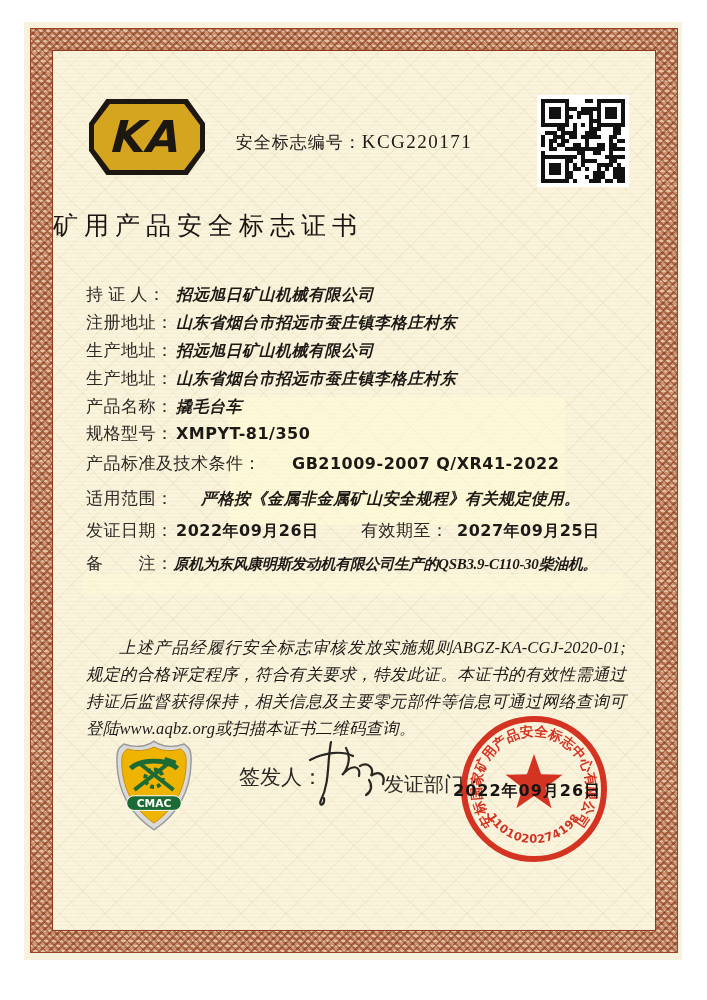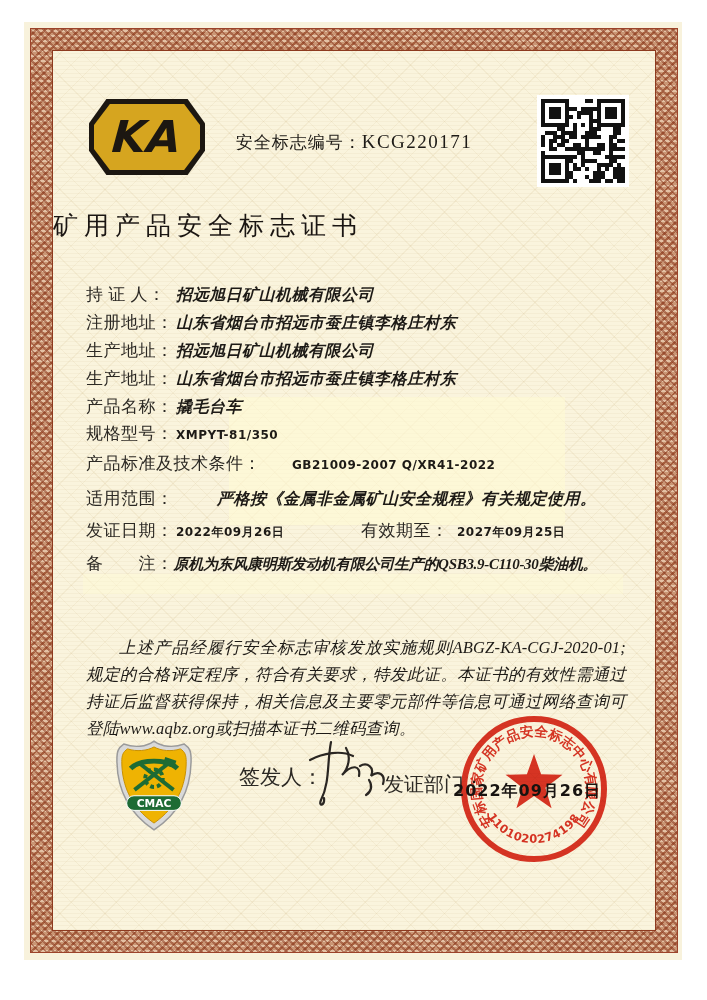--- a/index.html
+++ b/index.html
@@ -55,25 +55,25 @@
   
   .title { position:absolute; left:0; top:158px; width:100%; 
     font-size:25px; font-weight:normal; color:#1a1512; letter-spacing:6px;
     font-family:"Liberation Serif", serif; }
 
   
   .row { position:absolute; left:33px; width:560px; display:flex; align-items:baseline;
     font-size:17px; color:#2c2924; white-space:nowrap; }
   .f-label { min-width:90px; letter-spacing:0.5px; white-space:pre; }
   .v-cn { font-style:italic; font-weight:600; font-size:16px; color:#1d1a16; letter-spacing:0.5px; }
-  .v-en { font-family:"DejaVu Sans", sans-serif; font-weight:700; font-size:12px; color:#1d1a16; letter-spacing:0.5px; }
+  .v-en { font-family:"DejaVu Sans", sans-serif; font-weight:700; font-size:16px; color:#1d1a16; letter-spacing:0.5px; }
   .r0{top:232px}.r1{top:260px}.r2{top:288px}.r3{top:316px}.r4{top:344px}.r5{top:371px}
   .r6{top:401px}.r7{top:436px}
   .r6 .f-label{min-width:0;} .r6 .v-en{margin-left:31px;}
-  .r7 .v-cn{margin-left:41px;}
+  .r7 .v-cn{margin-left:25px;}
   .dates{top:468px}
   .dates .iv{width:185px;} .dates .vl{min-width:90px;} .dates .vv{margin-left:6px;}
   .remark{top:501px}
   .remark .f-label{min-width:76px;}
   .remark .v-cn{font-size:15px; letter-spacing:-0.3px;}
 
   
   .statement { position:absolute; left:33px; top:583px; width:540px;
     font-size:16.5px; line-height:27px; font-weight:400; color:#1d1a16;
     text-align:justify; text-indent:2em; font-style:italic; letter-spacing:0.2px; }

